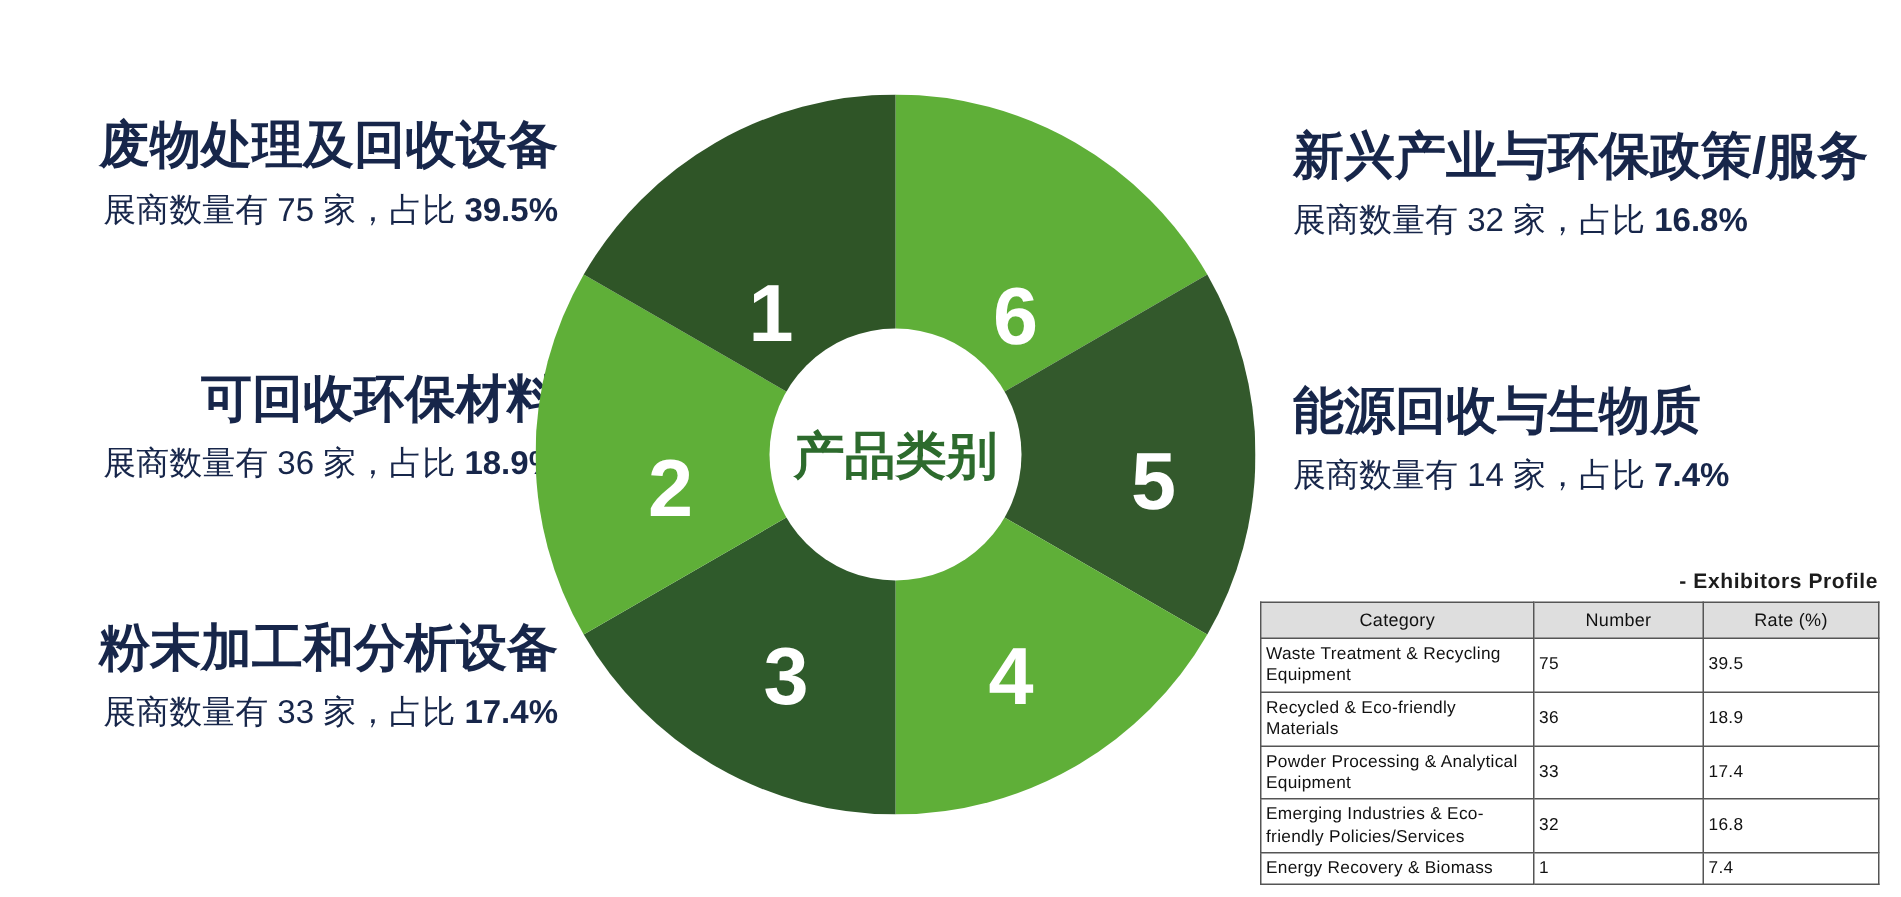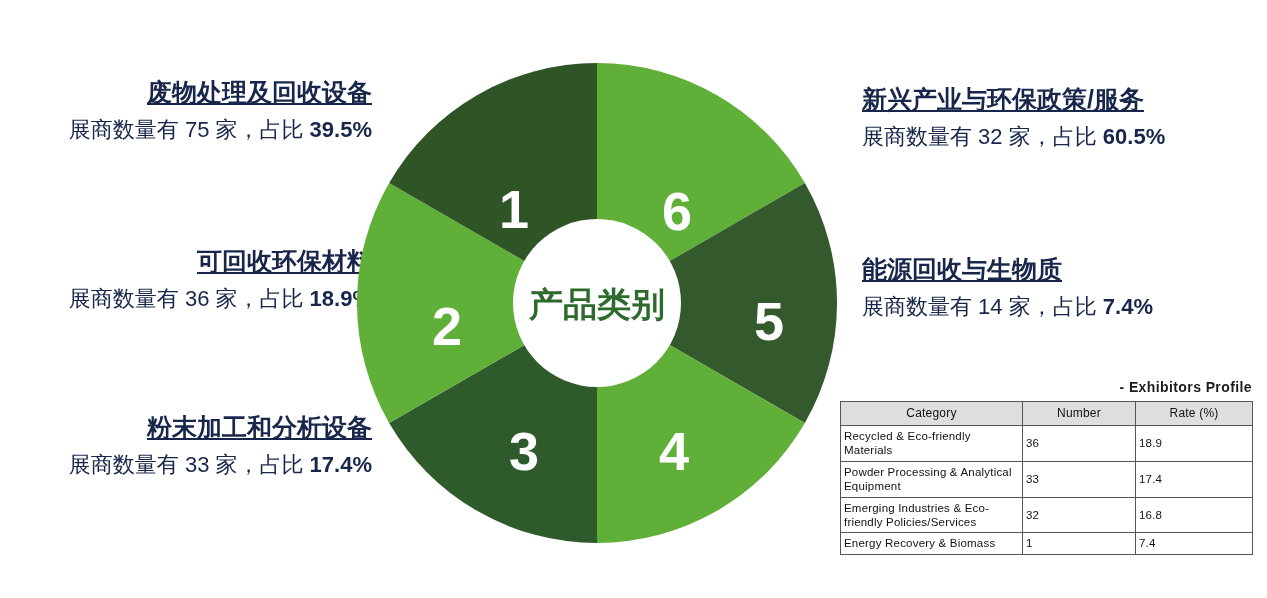--- a/index.html
+++ b/index.html
@@ -14,26 +14,25 @@
     overflow: hidden;
     font-family: "Liberation Sans", "DejaVu Sans", sans-serif;
   }
 
   
   .label-block {
     position: absolute;
     color: #17264a;
   }
   .label-block .cat-title {
-    font-size: 25px;
+    font-size: 34px;
     font-weight: bold;
     color: #17264a;
     line-height: 1.15;
     white-space: nowrap;
-    text-decoration: underline;
   }
   .label-block .cat-stat {
     font-size: 22px;
     font-weight: normal;
     color: #17264a;
     line-height: 1.3;
     margin-top: 9px;
     white-space: nowrap;
   }
   .label-block .cat-stat b {
@@ -136,21 +135,21 @@
   <div class="cat-stat"><span>展商数量有 36 家，占比 </span><b>18.9%</b></div>
 </div>
 
 <div class="label-block left-block" id="block-3">
   <div class="cat-title">粉末加工和分析设备</div>
   <div class="cat-stat"><span>展商数量有 33 家，占比 </span><b>17.4%</b></div>
 </div>
 
 <div class="label-block right-block" id="block-6">
   <div class="cat-title">新兴产业与环保政策/服务</div>
-  <div class="cat-stat"><span>展商数量有 32 家，占比 </span><b>60.5%</b></div>
+  <div class="cat-stat"><span>展商数量有 32 家，占比 </span><b>16.8%</b></div>
 </div>
 
 <div class="label-block right-block" id="block-5">
   <div class="cat-title">能源回收与生物质</div>
   <div class="cat-stat"><span>展商数量有 14 家，占比 </span><b>7.4%</b></div>
 </div>
 
 <div id="donut-chart">
   <svg viewBox="0 0 480 480" width="480" height="480">
     <g>
@@ -184,20 +183,25 @@
     </colgroup>
     <thead>
       <tr>
         <th>Category</th>
         <th>Number</th>
         <th>Rate (%)</th>
       </tr>
     </thead>
     <tbody>
       <tr>
+        <td>Waste Treatment &amp; Recycling Equipment</td>
+        <td>75</td>
+        <td>39.5</td>
+      </tr>
+      <tr>
         <td>Recycled &amp; Eco-friendly Materials</td>
         <td>36</td>
         <td>18.9</td>
       </tr>
       <tr>
         <td>Powder Processing &amp; Analytical Equipment</td>
         <td>33</td>
         <td>17.4</td>
       </tr>
       <tr>

